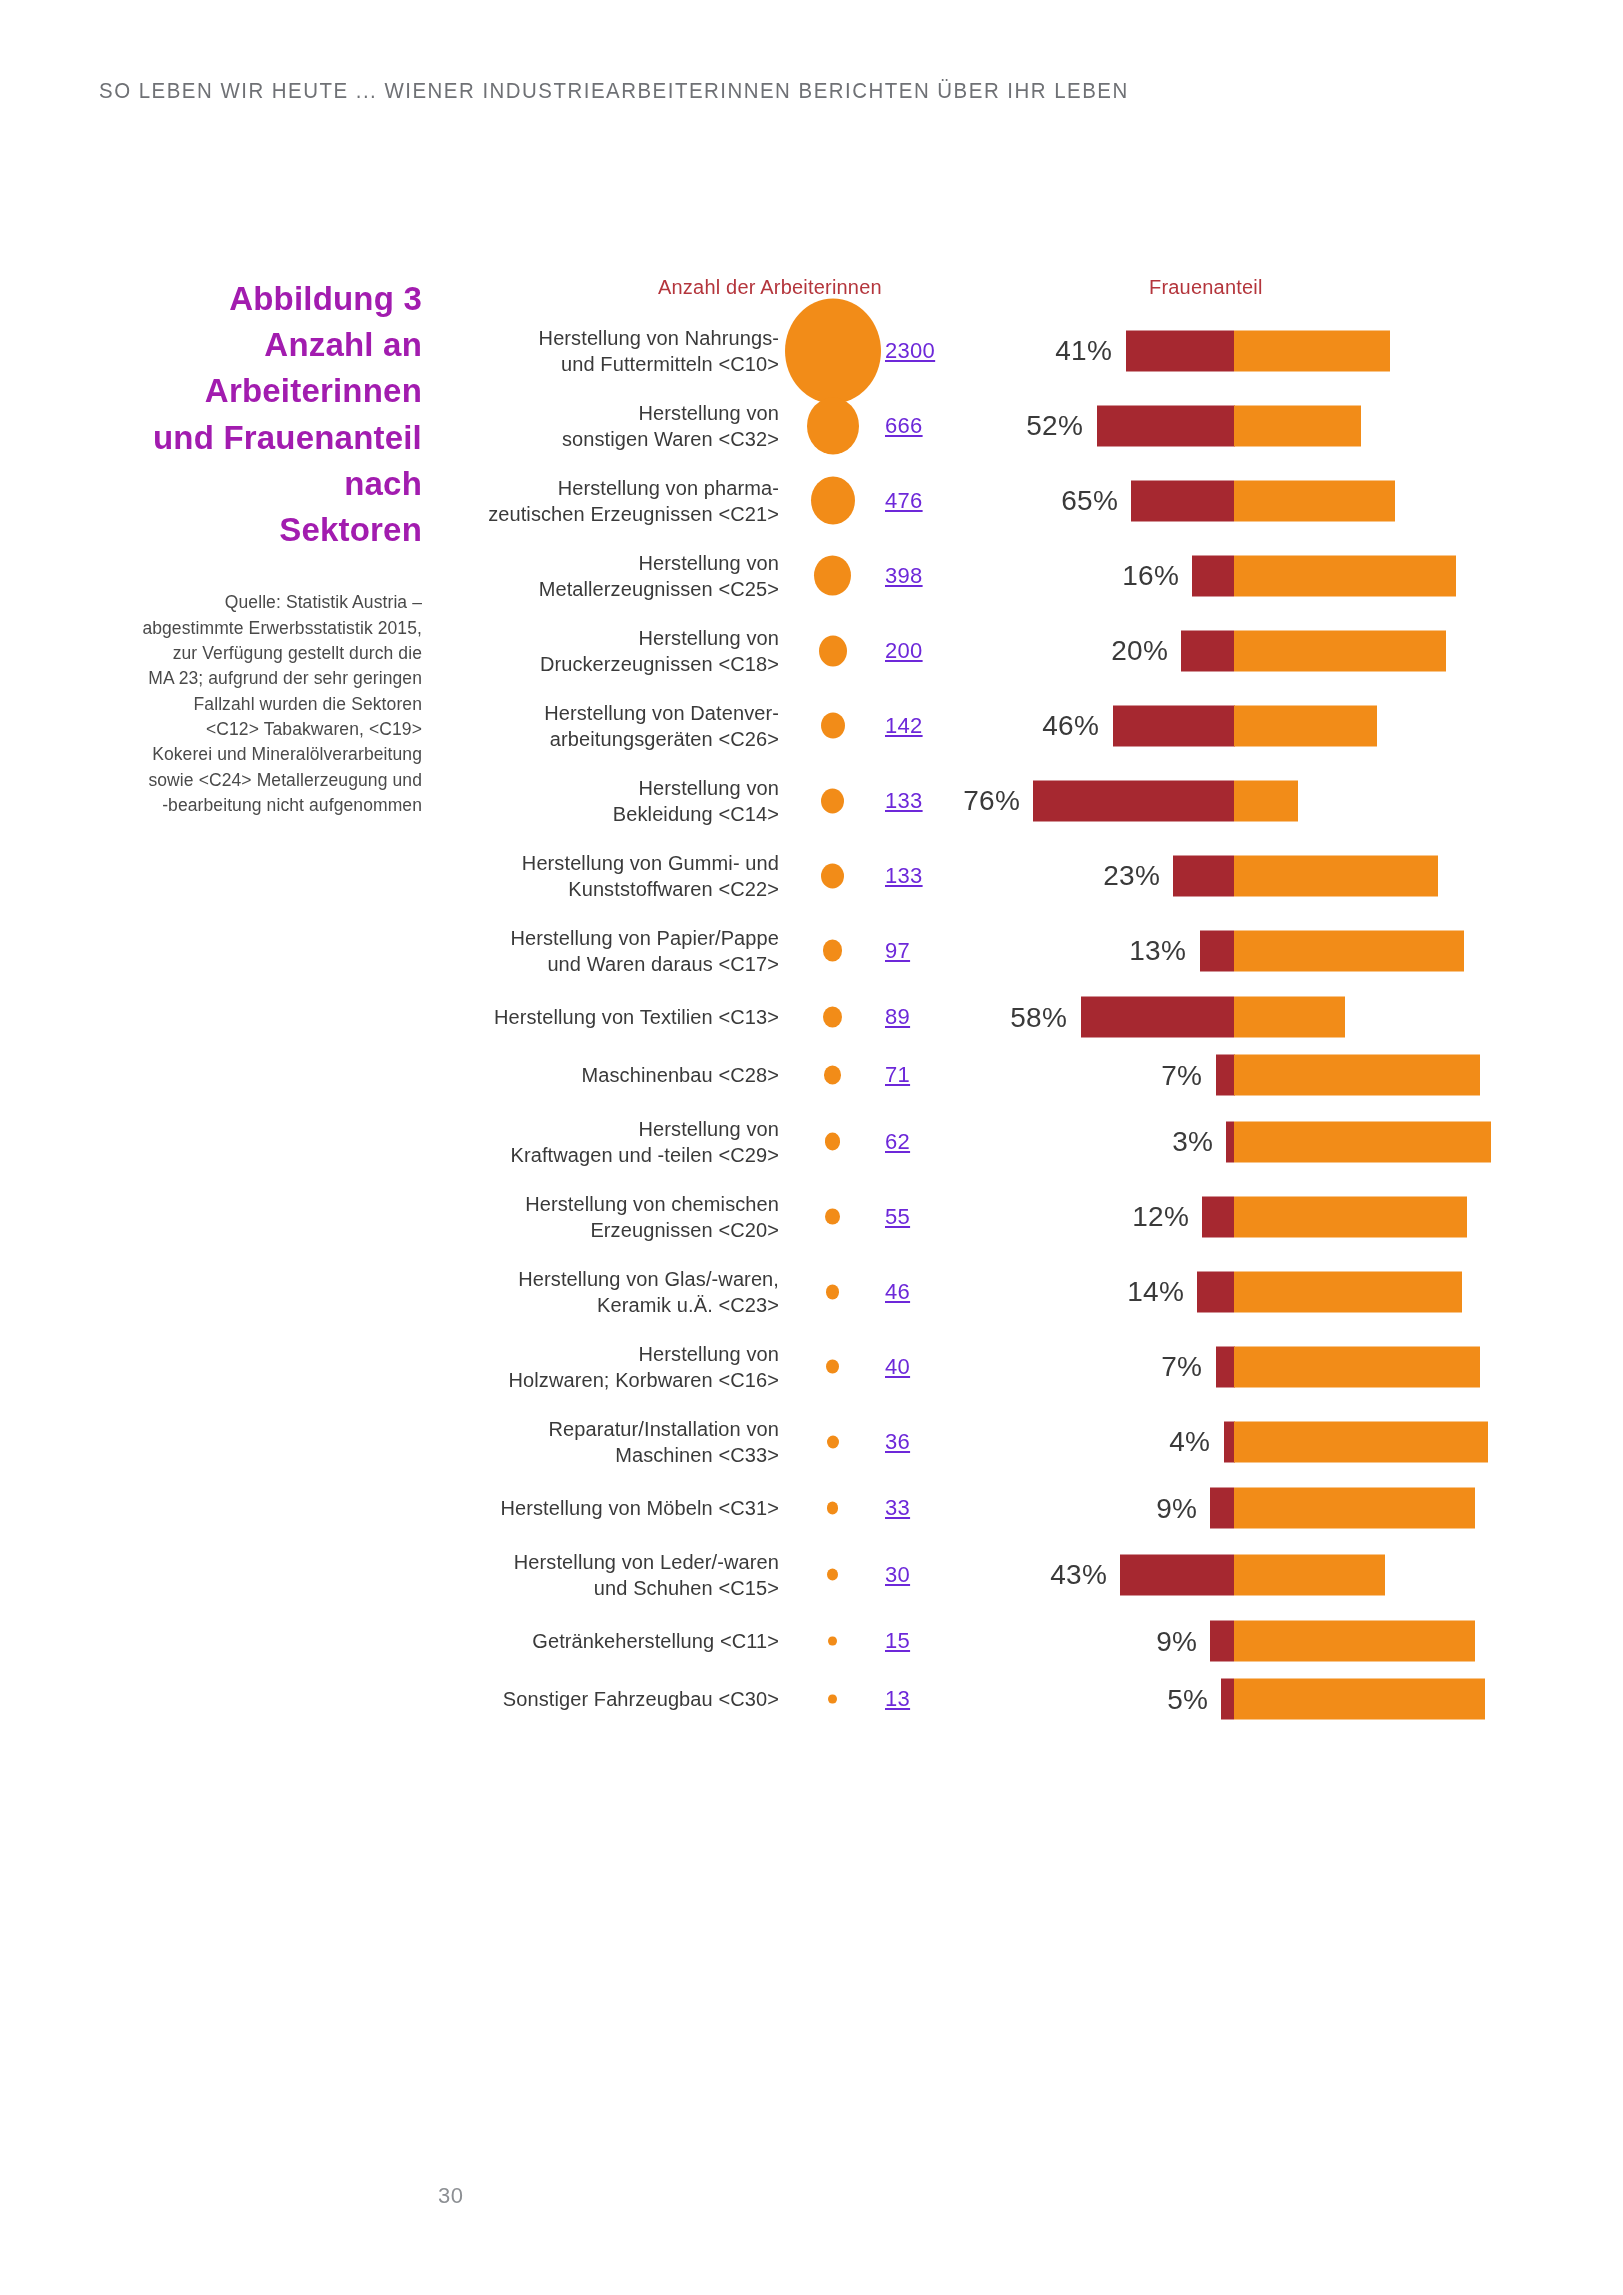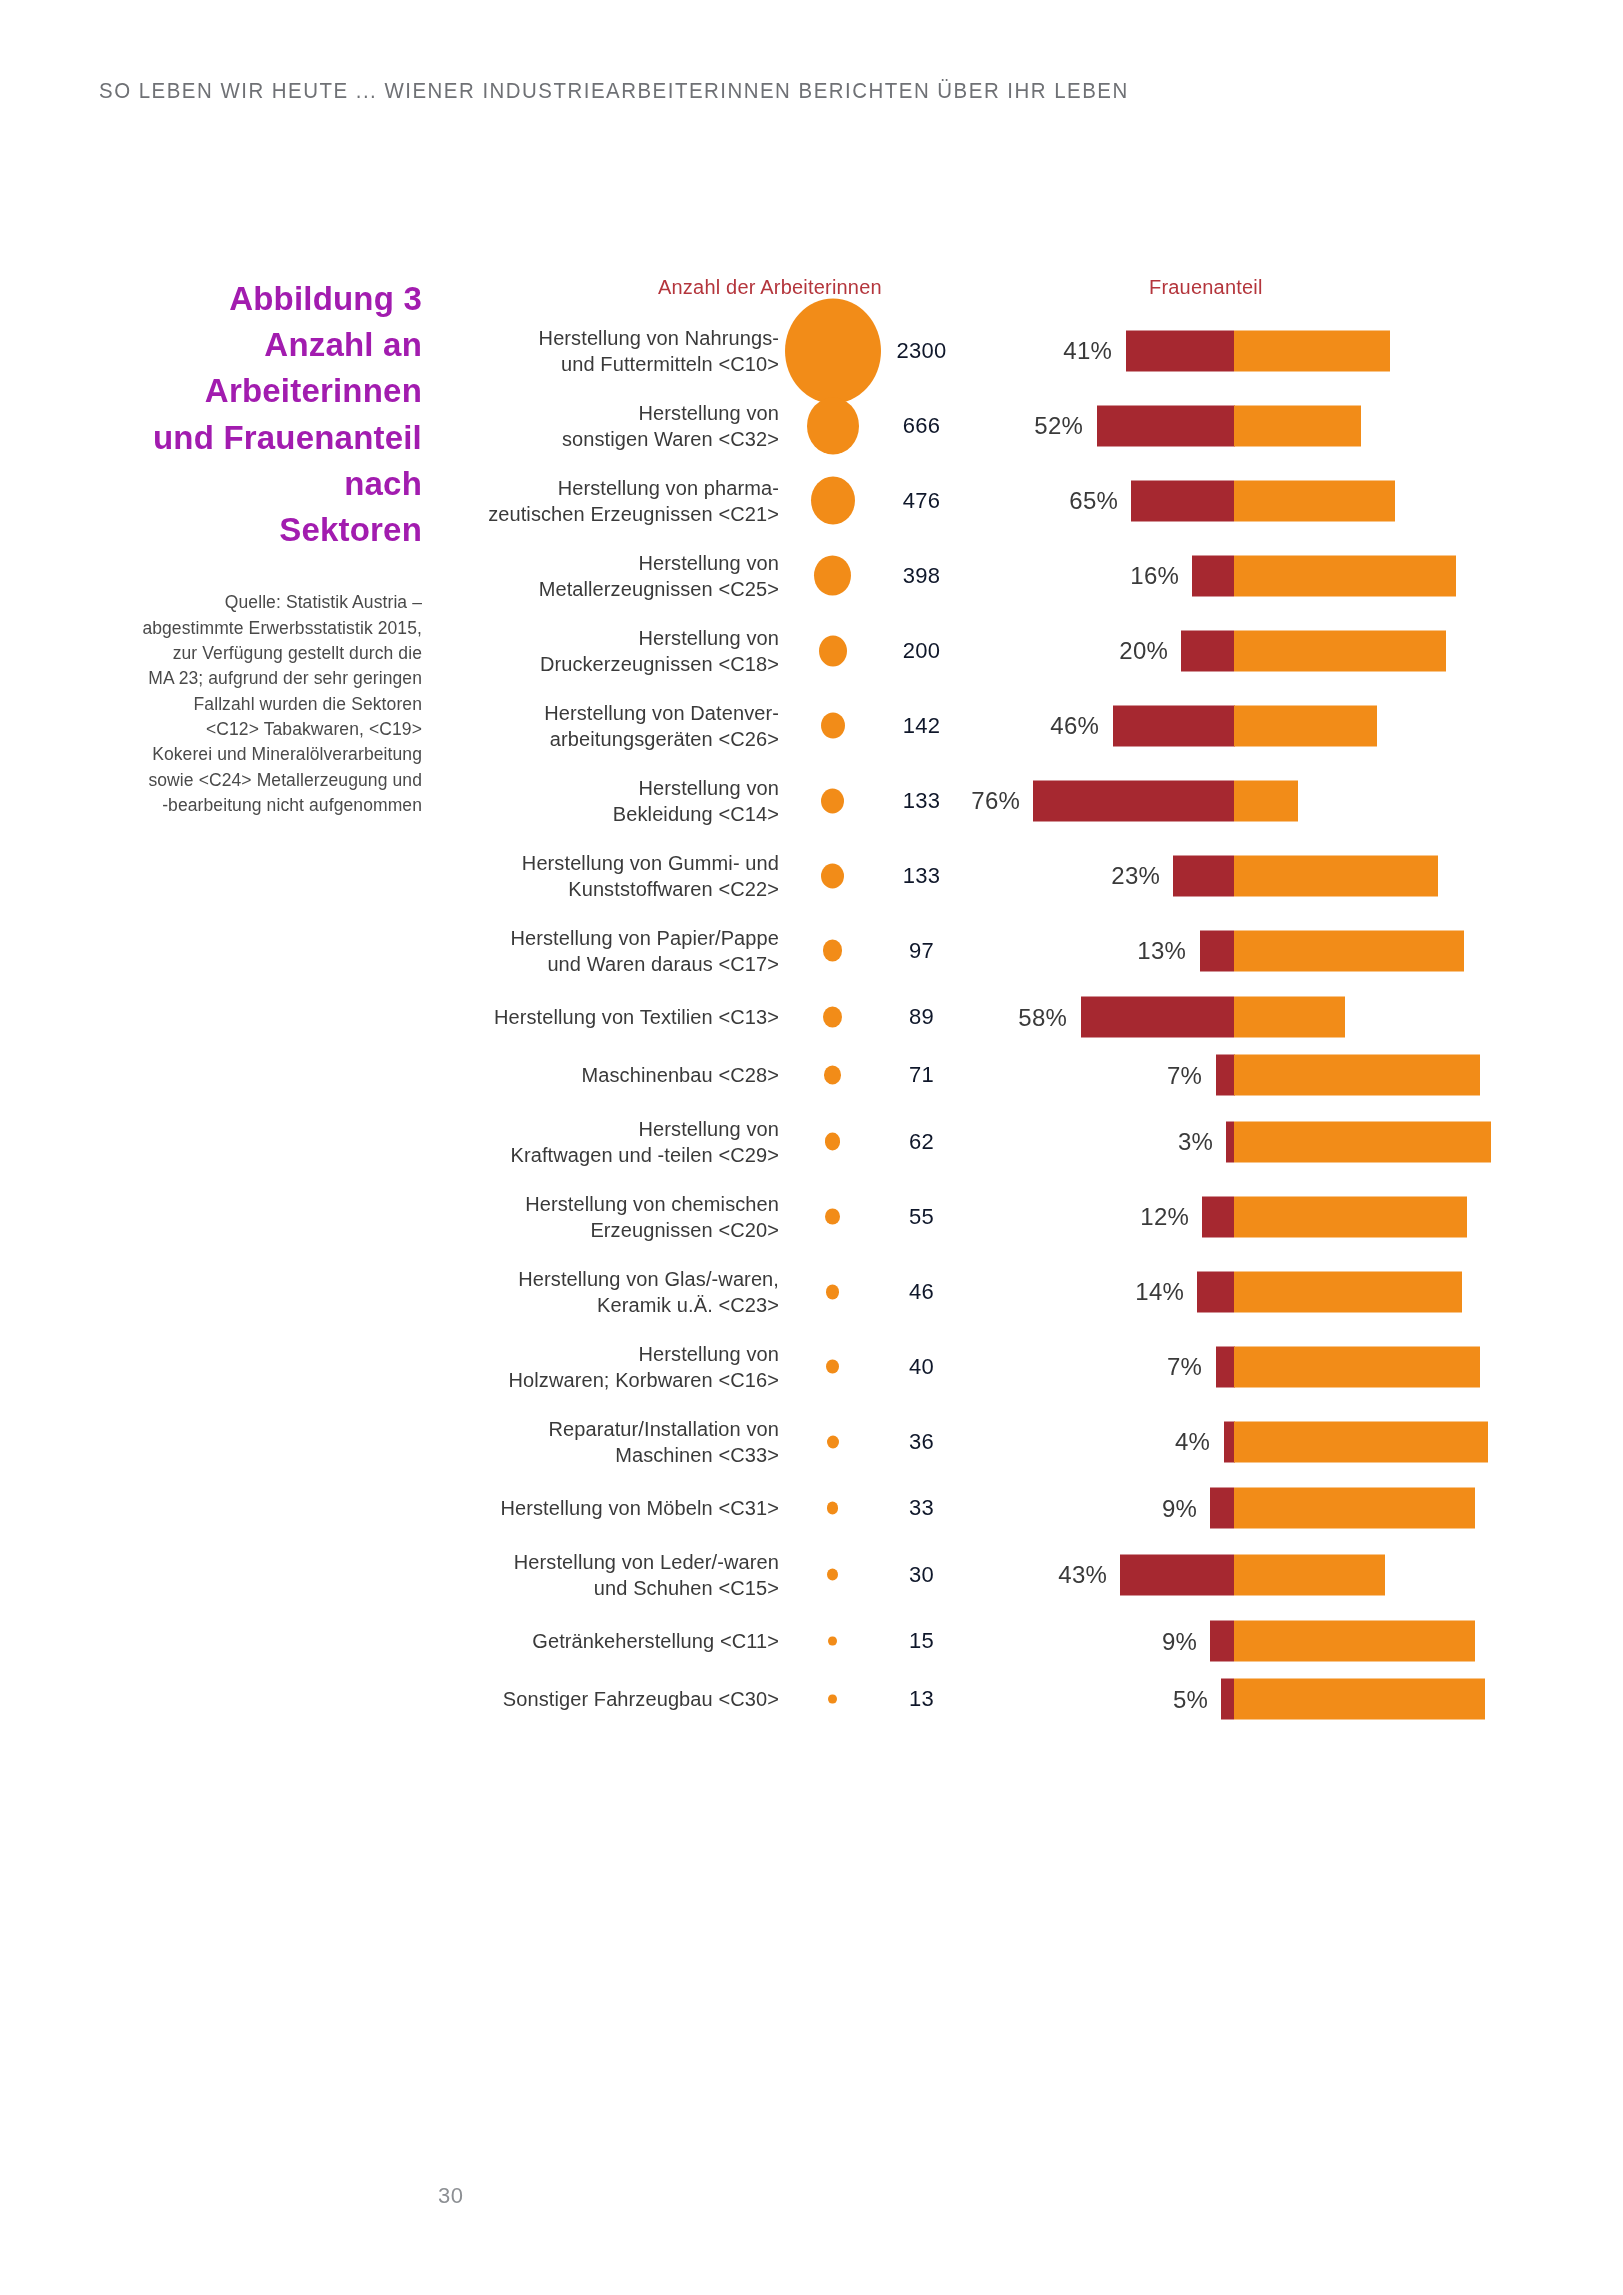--- a/index.html
+++ b/index.html
@@ -114,42 +114,43 @@
   .bubble {
     background: #F28C18;
     border-radius: 50%;
   }
 
   
   .count-val {
     position: absolute;
     left: 430px;
     width: 73px;
-    text-align: center;
+    text-align: left;
     font-size: 22px;
-    color: #0f172a;
+    color: #6d28d9;
     top: 50%;
     transform: translateY(-50%);
     letter-spacing: 0.3px;
+    text-decoration: underline;
   }
 
   
   .bar-wrap {
     position: absolute;
     left: 0;
     top: 50%;
     transform: translateY(-50%);
     width: 1136px;
     height: 41px;
   }
   .pct-label {
     position: absolute;
     top: 50%;
     transform: translateY(-50%);
-    font-size: 24px;
+    font-size: 28px;
     color: #3a3a3a;
     white-space: nowrap;
     text-align: right;
     letter-spacing: 0.2px;
   }
   .bar-red {
     position: absolute;
     top: 0;
     height: 41px;
     background: #A62830;

